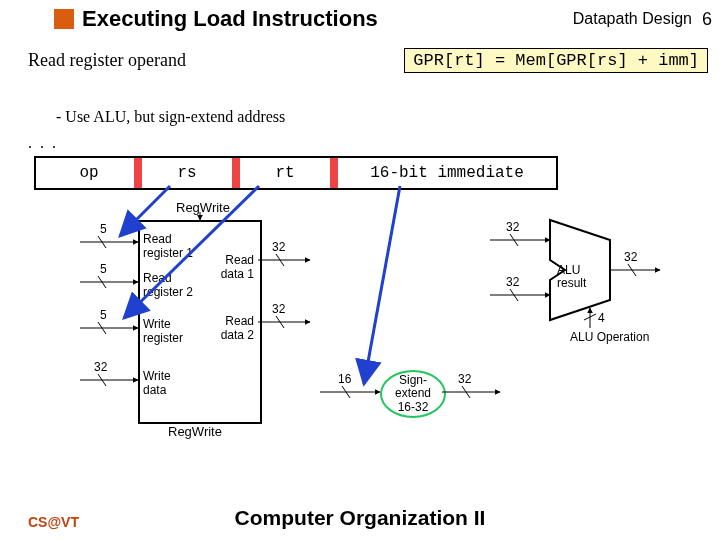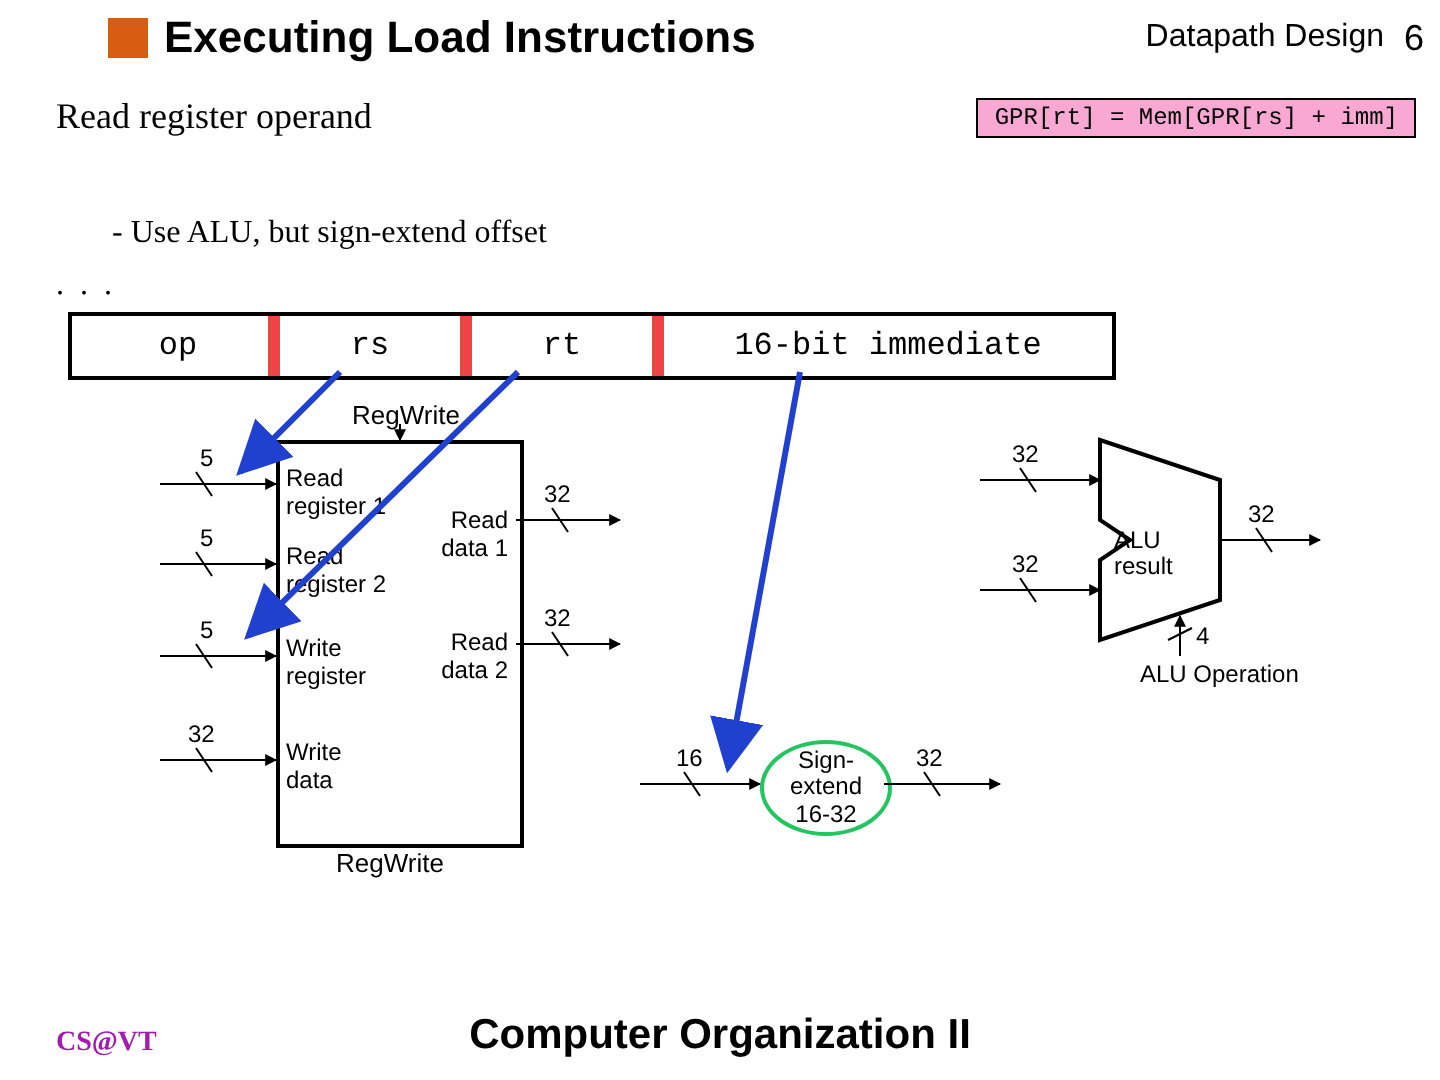--- a/index.html
+++ b/index.html
@@ -57,25 +57,25 @@
     right: 12px;
     display: flex;
     align-items: center;
   }
   .sub-left {
     font-size: 18px;
     flex: 0 0 auto;
   }
   .codebox {
     margin-left: auto;
-    background: #f9a8d4;
+    background: #fef9c3;
     border: 1px solid #000;
     padding: 2px 8px;
     font-family: "Courier New", monospace;
-    font-size: 12px;
+    font-size: 17px;
     white-space: pre;
   }
   .desc {
     position: absolute;
     top: 86px;
     left: 28px;
     right: 12px;
     font-size: 17px;
   }
   .desc2 {
@@ -98,21 +98,21 @@
     top: 156px;
     left: 34px;
     width: 520px;
     height: 30px;
     border: 2px solid #000;
     display: flex;
     font-family: "Courier New", monospace;
     font-size: 16px;
   }
   .fields .cell {
-    border-right: 6px solid #ef4444;
+    border-right: 8px solid #ef4444;
     display: flex;
     align-items: center;
     justify-content: center;
     height: 100%;
   }
   .fields .cell:last-child { border-right: none; }
   .cell-op { flex: 0 0 90px; justify-content: flex-start; padding-left: 8px;}
   .cell-rs { flex: 0 0 90px; }
   .cell-rt { flex: 0 0 90px; }
   .cell-imm { flex: 1 1 auto; }
@@ -193,24 +193,24 @@
   .bitlbl {
     font-size: 12px;
     fill: #000;
   }
 
   
   .footer-left {
     position: absolute;
     bottom: 10px;
     left: 28px;
-    font-family: Liberation Serif, serif;
+    font-family: Liberation Sans, sans-serif;
     font-weight: bold;
     font-size: 14px;
-    color: #a21caf;
+    color: #c2410c;
   }
   .footer-center {
     position: absolute;
     bottom: 10px;
     left: 0;
     width: 720px;
     text-align: center;
     font-family: Arial, Helvetica, sans-serif;
     font-weight: bold;
     font-size: 21px;
@@ -233,21 +233,21 @@
     <div class="title">Executing Load Instructions</div>
     <div class="chapter">Datapath Design</div>
     <div class="slidenum">6</div>
   </div>
 
   <div class="sub-row">
     <div class="sub-left">Read register operand</div>
     <div class="codebox">GPR[rt] = Mem[GPR[rs] + imm]</div>
   </div>
 
-  <div class="desc2">-   Use ALU, but sign-extend offset</div>
+  <div class="desc2">-   Use ALU, but sign-extend address</div>
   <div class="dots">. . .</div>
 
   <div class="fields">
     <div class="cell cell-op">op</div>
     <div class="cell cell-rs">rs</div>
     <div class="cell cell-rt">rt</div>
     <div class="cell cell-imm">16-bit immediate</div>
   </div>
 
   <div class="diagram">

